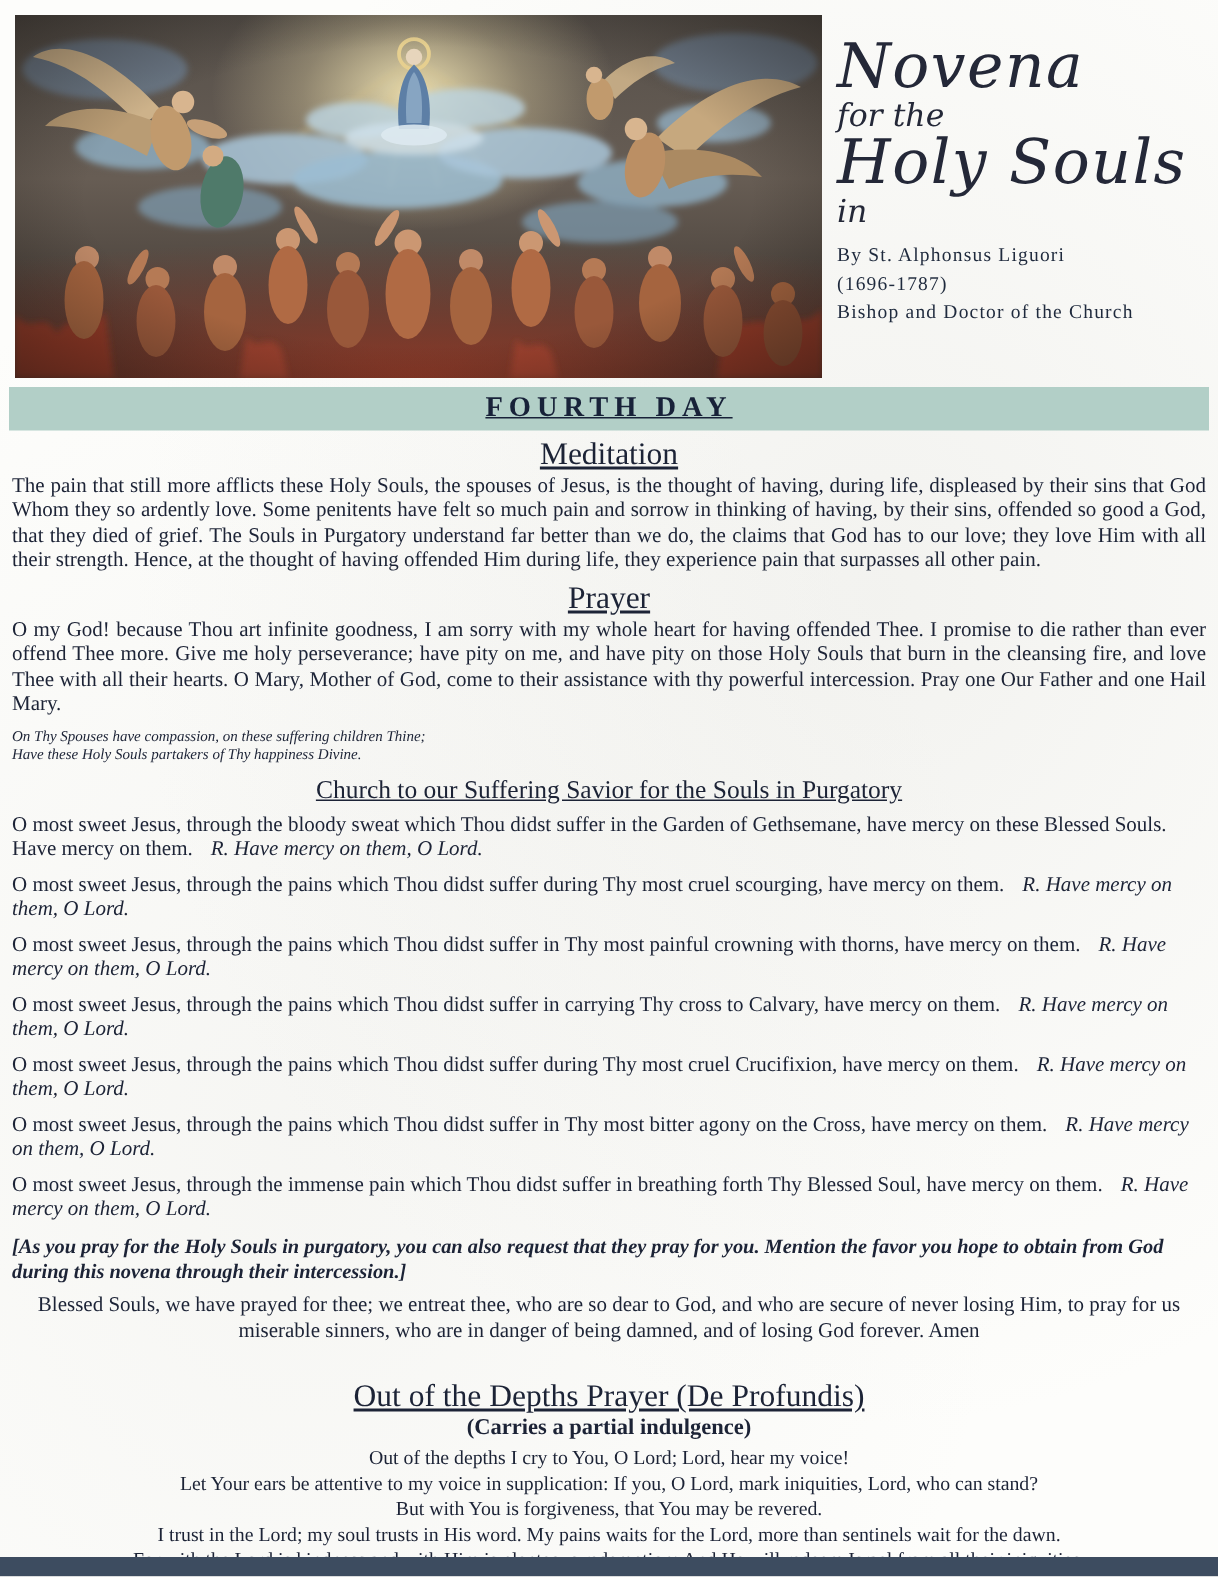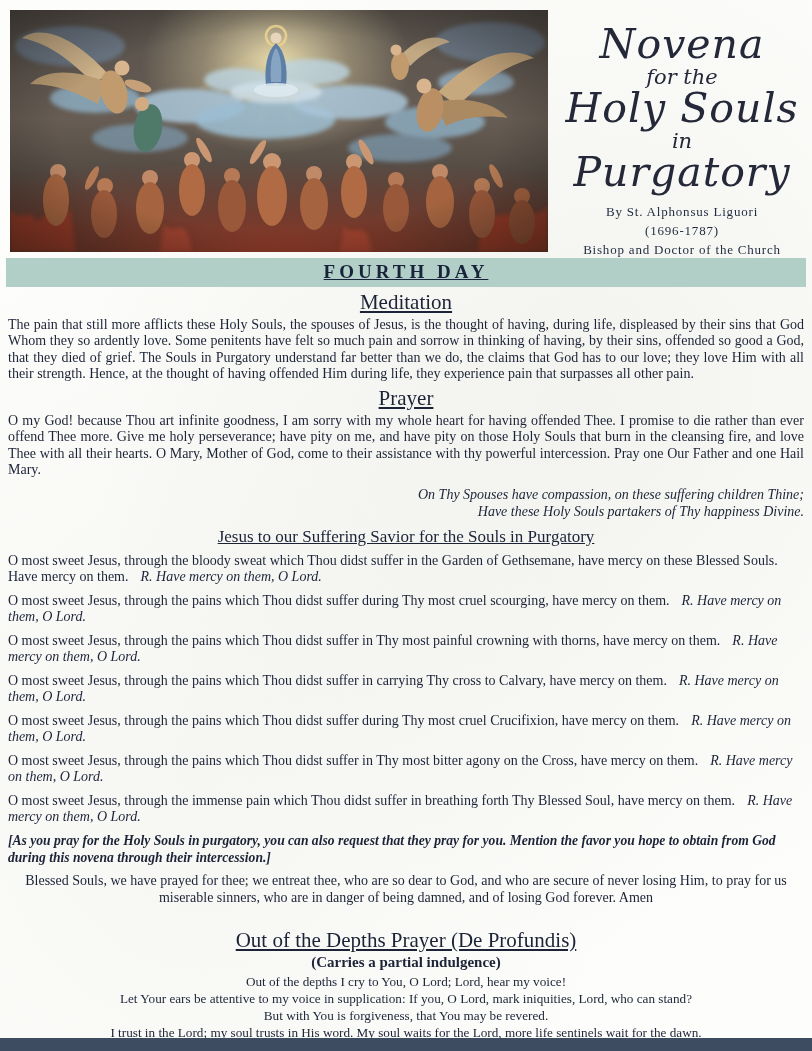--- a/index.html
+++ b/index.html
@@ -8,37 +8,37 @@
     position:relative; width:812px; height:1051px; margin:0 auto;
     overflow:hidden; color:#1c2336;
     font-family:"Liberation Serif", serif;
     background:
       radial-gradient(ellipse at 72% 38%, rgba(205,205,198,0.22), transparent 60%),
       radial-gradient(ellipse at 25% 72%, rgba(212,212,206,0.18), transparent 55%),
       #fdfdfb;
   }
   .top { display:flex; gap:10px; padding:10px 6px 4px 10px; height:256px; }
   .art { flex:0 0 auto; width:538px; height:242px; overflow:hidden; }
-  .title-block { flex:1; text-align:center; padding-top:14px; }
+  .title-block { flex:1; padding-top:14px; }
   .script { font-family:"DejaVu Serif", serif; font-style:italic; color:#242838; }
   .t-big { font-size:41px; line-height:1.02; letter-spacing:1px; }
   .t-small { font-size:21px; line-height:1.05; }
   .byline { font-size:13px; letter-spacing:0.8px; margin-top:3px; color:#1f2a3d; }
   .byline.first { margin-top:10px; }
 
   .banner { background:#b2cfc7; text-align:center; padding:3px 0 4px; margin:2px 6px 3px; }
   .banner span { font-size:19px; font-weight:bold; letter-spacing:4px; color:#182239;
                  font-family:"Liberation Serif", serif;text-decoration:underline; }
 
   main { padding:0 8px; font-size:14px; line-height:1.18; }
   h2 { text-align:center; font-size:21px; font-weight:normal; text-decoration:underline;
        margin:3px 0 2px; color:#1c2336; }
   h2.wide { font-size:17px; margin-top:6px; margin-bottom:6px; }
   p.just { text-align:justify; margin:1px 0 3px; }
-  .verse { text-align:right; font-style:italic; margin:7px 0 6px; font-size:14px; line-height:1.25; }
+  .verse { text-align:left; font-style:italic; margin:7px 0 6px; font-size:10px; line-height:1.25; }
   p.petition { text-align:left; margin:0 0 7px; }
   .resp { font-style:italic; margin-left:12px; }
   p.note { font-weight:bold; font-style:italic; margin:3px 0 7px; font-size:13.6px; line-height:1.22; }
   p.blessed { text-align:center; margin:2px 0 22px; }
   .sub { text-align:center; font-weight:bold; font-size:15px; margin:-1px 0 1px; }
   .dp-line { text-align:center; font-size:13.2px; line-height:1.3; }
   .bottom-bar { position:absolute; left:0; bottom:0; width:100%; height:13px; background:#3d4c60; }
 </style>
 </head>
 <body>
@@ -202,21 +202,20 @@
 
         <rect width="538" height="242" fill="url(#vigG)"></rect>
       </svg>
     </div>
 
     <div class="title-block">
       <div class="script t-big">Novena</div>
       <div class="script t-small">for the</div>
       <div class="script t-big">Holy Souls</div>
       <div class="script t-small">in</div>
-      <div class="script t-big">Purgatory</div>
       <div class="byline first">By St. Alphonsus Liguori</div>
       <div class="byline">(1696-1787)</div>
       <div class="byline">Bishop and Doctor of the Church</div>
     </div>
   </header>
 
   <div class="banner">
     <span>FOURTH DAY</span>
   </div>
 
@@ -226,21 +225,21 @@
     <p class="just">The pain that still more afflicts these Holy Souls, the spouses of Jesus, is the thought of having, during life, displeased by their sins that God Whom they so ardently love. Some penitents have felt so much pain and sorrow in thinking of having, by their sins, offended so good a God, that they died of grief. The Souls in Purgatory understand far better than we do, the claims that God has to our love; they love Him with all their strength. Hence, at the thought of having offended Him during life, they experience pain that surpasses all other pain.</p>
 
     <h2>Prayer</h2>
     <p class="just">O my God! because Thou art infinite goodness, I am sorry with my whole heart for having offended Thee. I promise to die rather than ever offend Thee more. Give me holy perseverance; have pity on me, and have pity on those Holy Souls that burn in the cleansing fire, and love Thee with all their hearts. O Mary, Mother of God, come to their assistance with thy powerful intercession.  Pray one Our Father and one Hail Mary.</p>
 
     <div class="verse">
       <div>On Thy Spouses have compassion, on these suffering children Thine;</div>
       <div>Have these Holy Souls partakers of Thy happiness Divine.</div>
     </div>
 
-    <h2 class="wide">Jesus to our Suffering Savior for the Souls in Purgatory</h2>
+    <h2 class="wide">Church to our Suffering Savior for the Souls in Purgatory</h2>
 
     <p class="petition">
       <span>O most sweet Jesus, through the bloody sweat which Thou didst suffer in the Garden of Gethsemane, have mercy on these Blessed Souls. Have mercy on them.</span><span class="resp">R. Have mercy on them, O Lord.</span>
     </p>
     <p class="petition">
       <span>O most sweet Jesus, through the pains which Thou didst suffer during Thy most cruel scourging, have mercy on them.</span><span class="resp">R. Have mercy on them, O Lord.</span>
     </p>
     <p class="petition">
       <span>O most sweet Jesus, through the pains which Thou didst suffer in Thy most painful crowning with thorns, have mercy on them.</span><span class="resp">R. Have mercy on them, O Lord.</span>
     </p>
@@ -260,19 +259,19 @@
     <p class="note">[As you pray for the Holy Souls in purgatory, you can also request that they pray for you. Mention the favor you hope to obtain from God during this novena through their intercession.]</p>
 
     <p class="blessed">Blessed Souls, we have prayed for thee; we entreat thee, who are so dear to God, and who are secure of never losing Him, to pray for us miserable sinners, who are in danger of being damned, and of losing God forever.  Amen</p>
 
     <h2>Out of the Depths Prayer (De Profundis)</h2>
     <div class="sub">(Carries a partial indulgence)</div>
 
     <div class="dp-line">Out of the depths I cry to You, O Lord; Lord, hear my voice!</div>
     <div class="dp-line">Let Your ears be attentive to my voice in supplication: If you, O Lord, mark iniquities, Lord, who can stand?</div>
     <div class="dp-line">But with You is forgiveness, that You may be revered.</div>
-    <div class="dp-line">I trust in the Lord; my soul trusts in His word. My soul waits for the Lord, more life sentinels wait for the dawn.</div>
+    <div class="dp-line">I trust in the Lord; my soul trusts in His word. My pains waits for the Lord, more than sentinels wait for the dawn.</div>
     <div class="dp-line">For with the Lord is kindness and with Him is plenteous redemption; And He will redeem Israel from all their iniquities.</div>
 
   </main>
 
   <footer class="bottom-bar"></footer>
 </div>
 
 </body></html>

